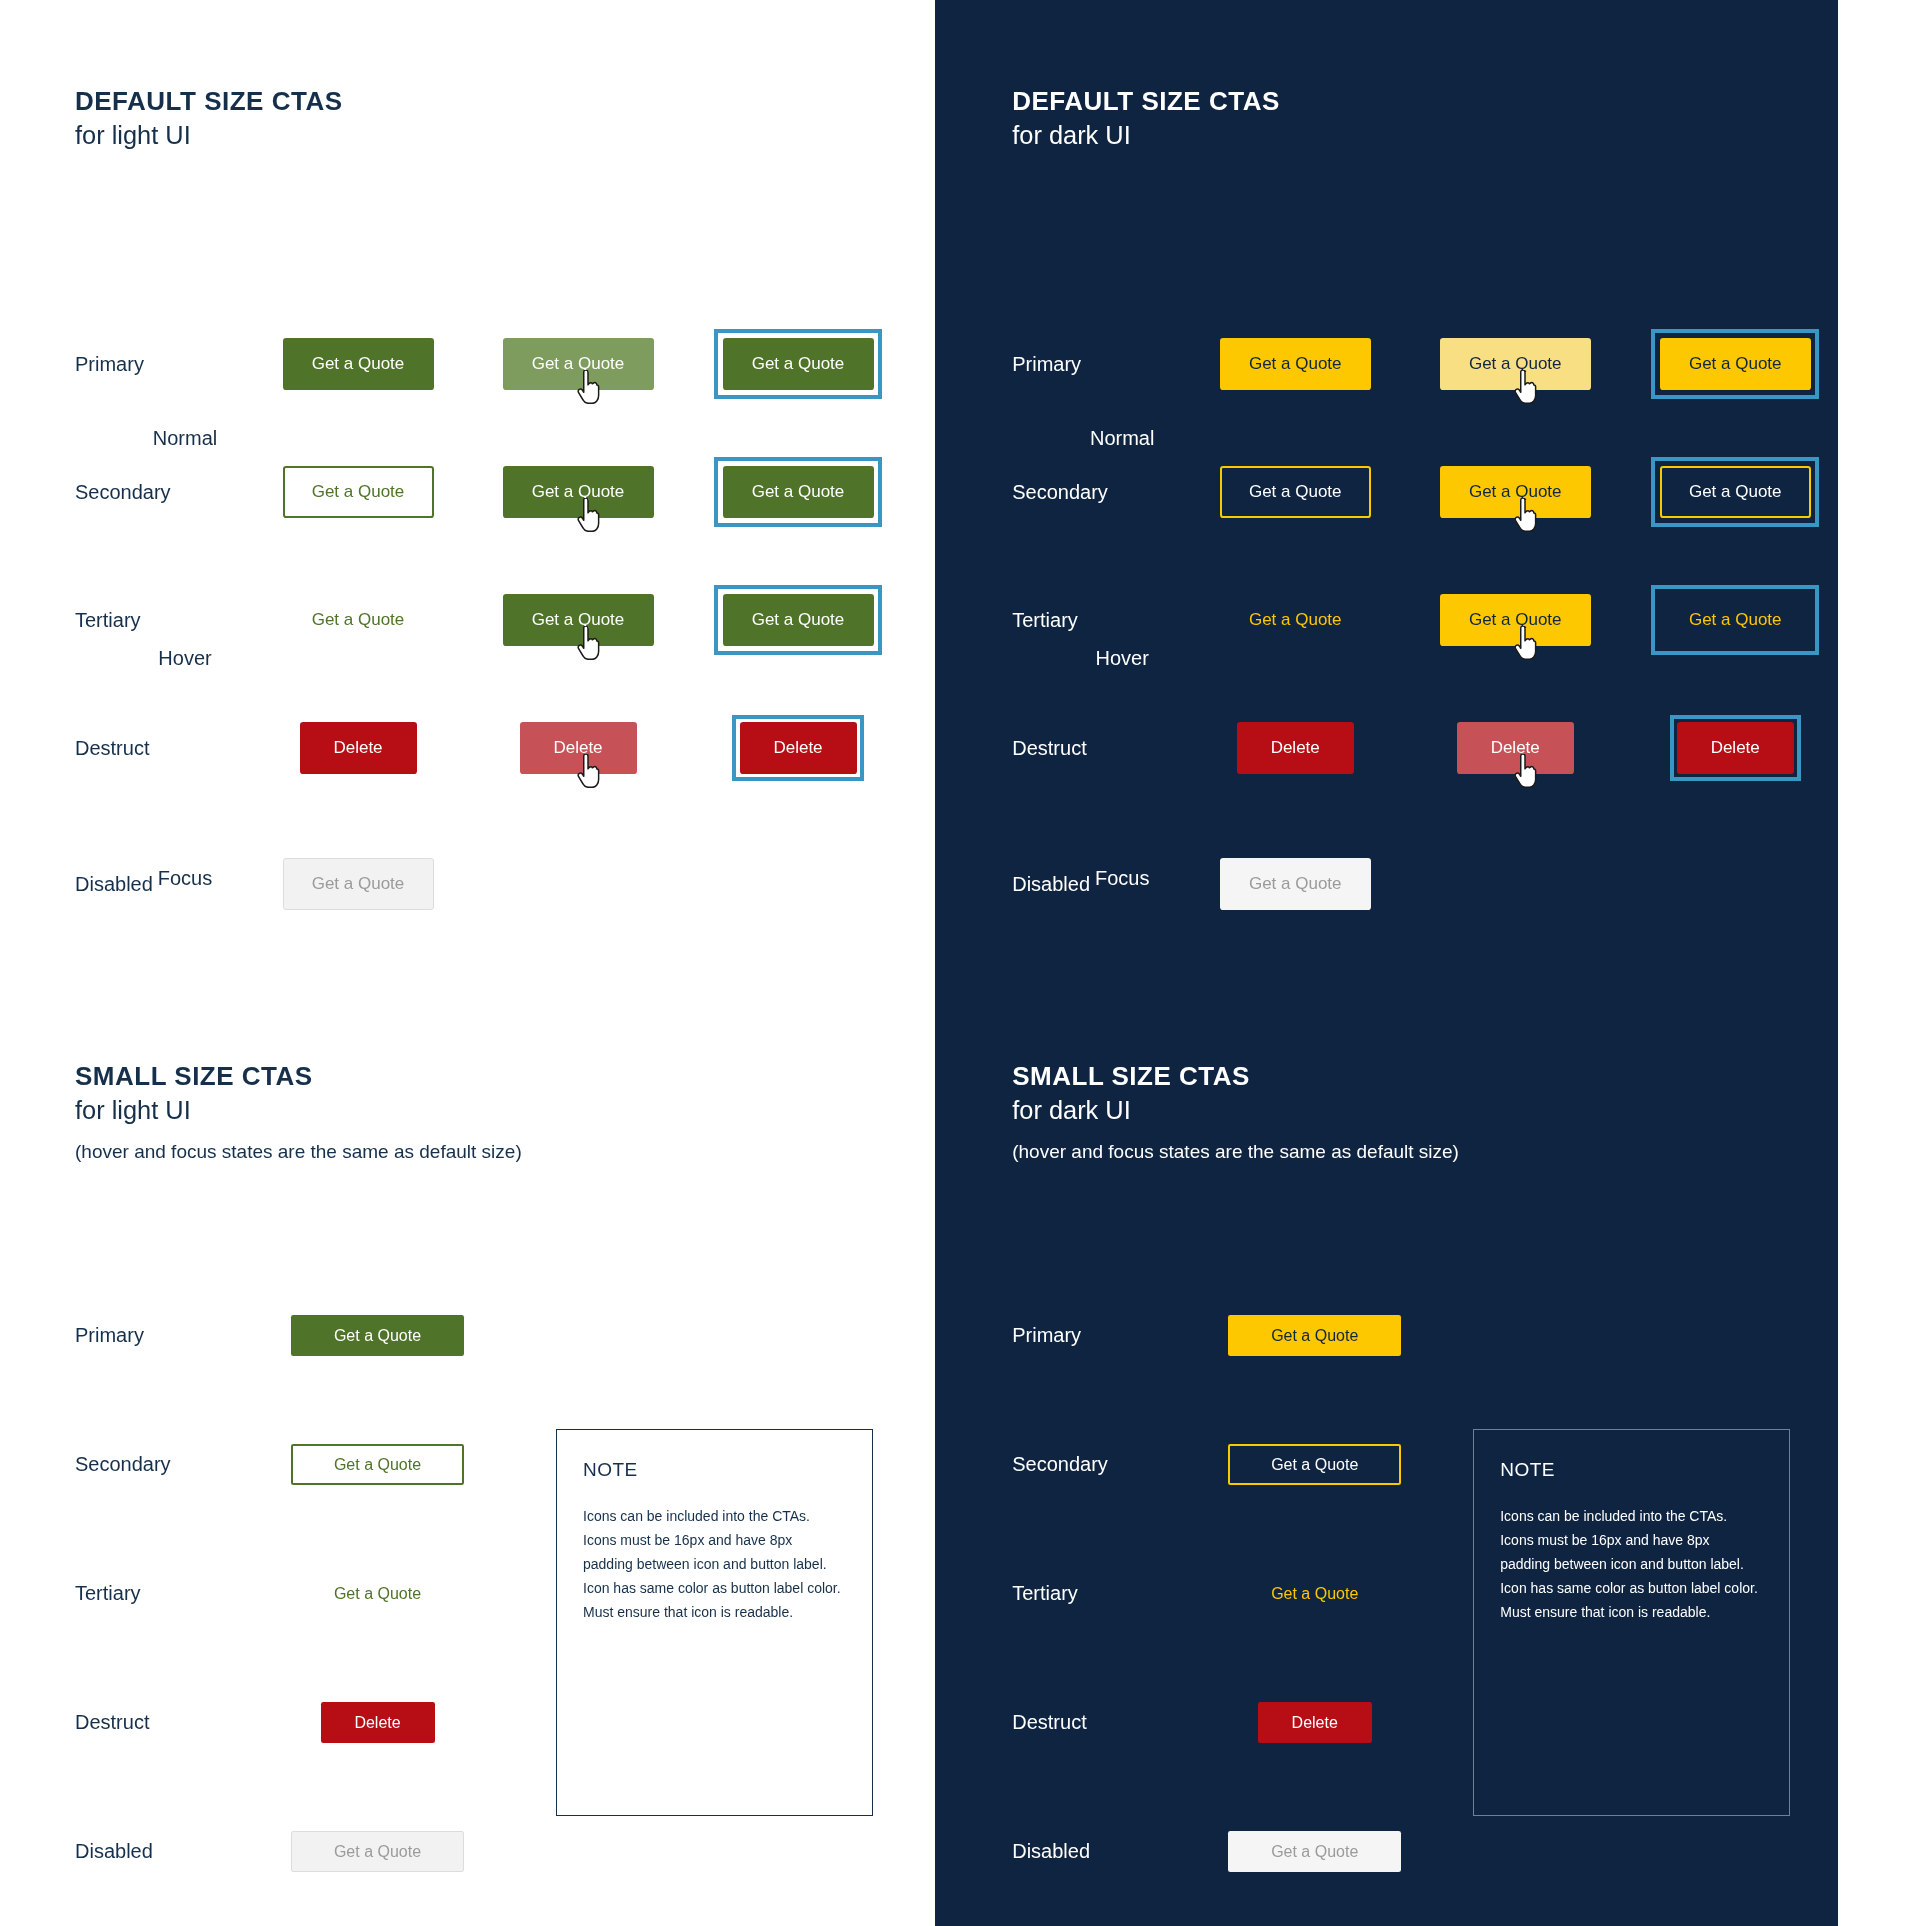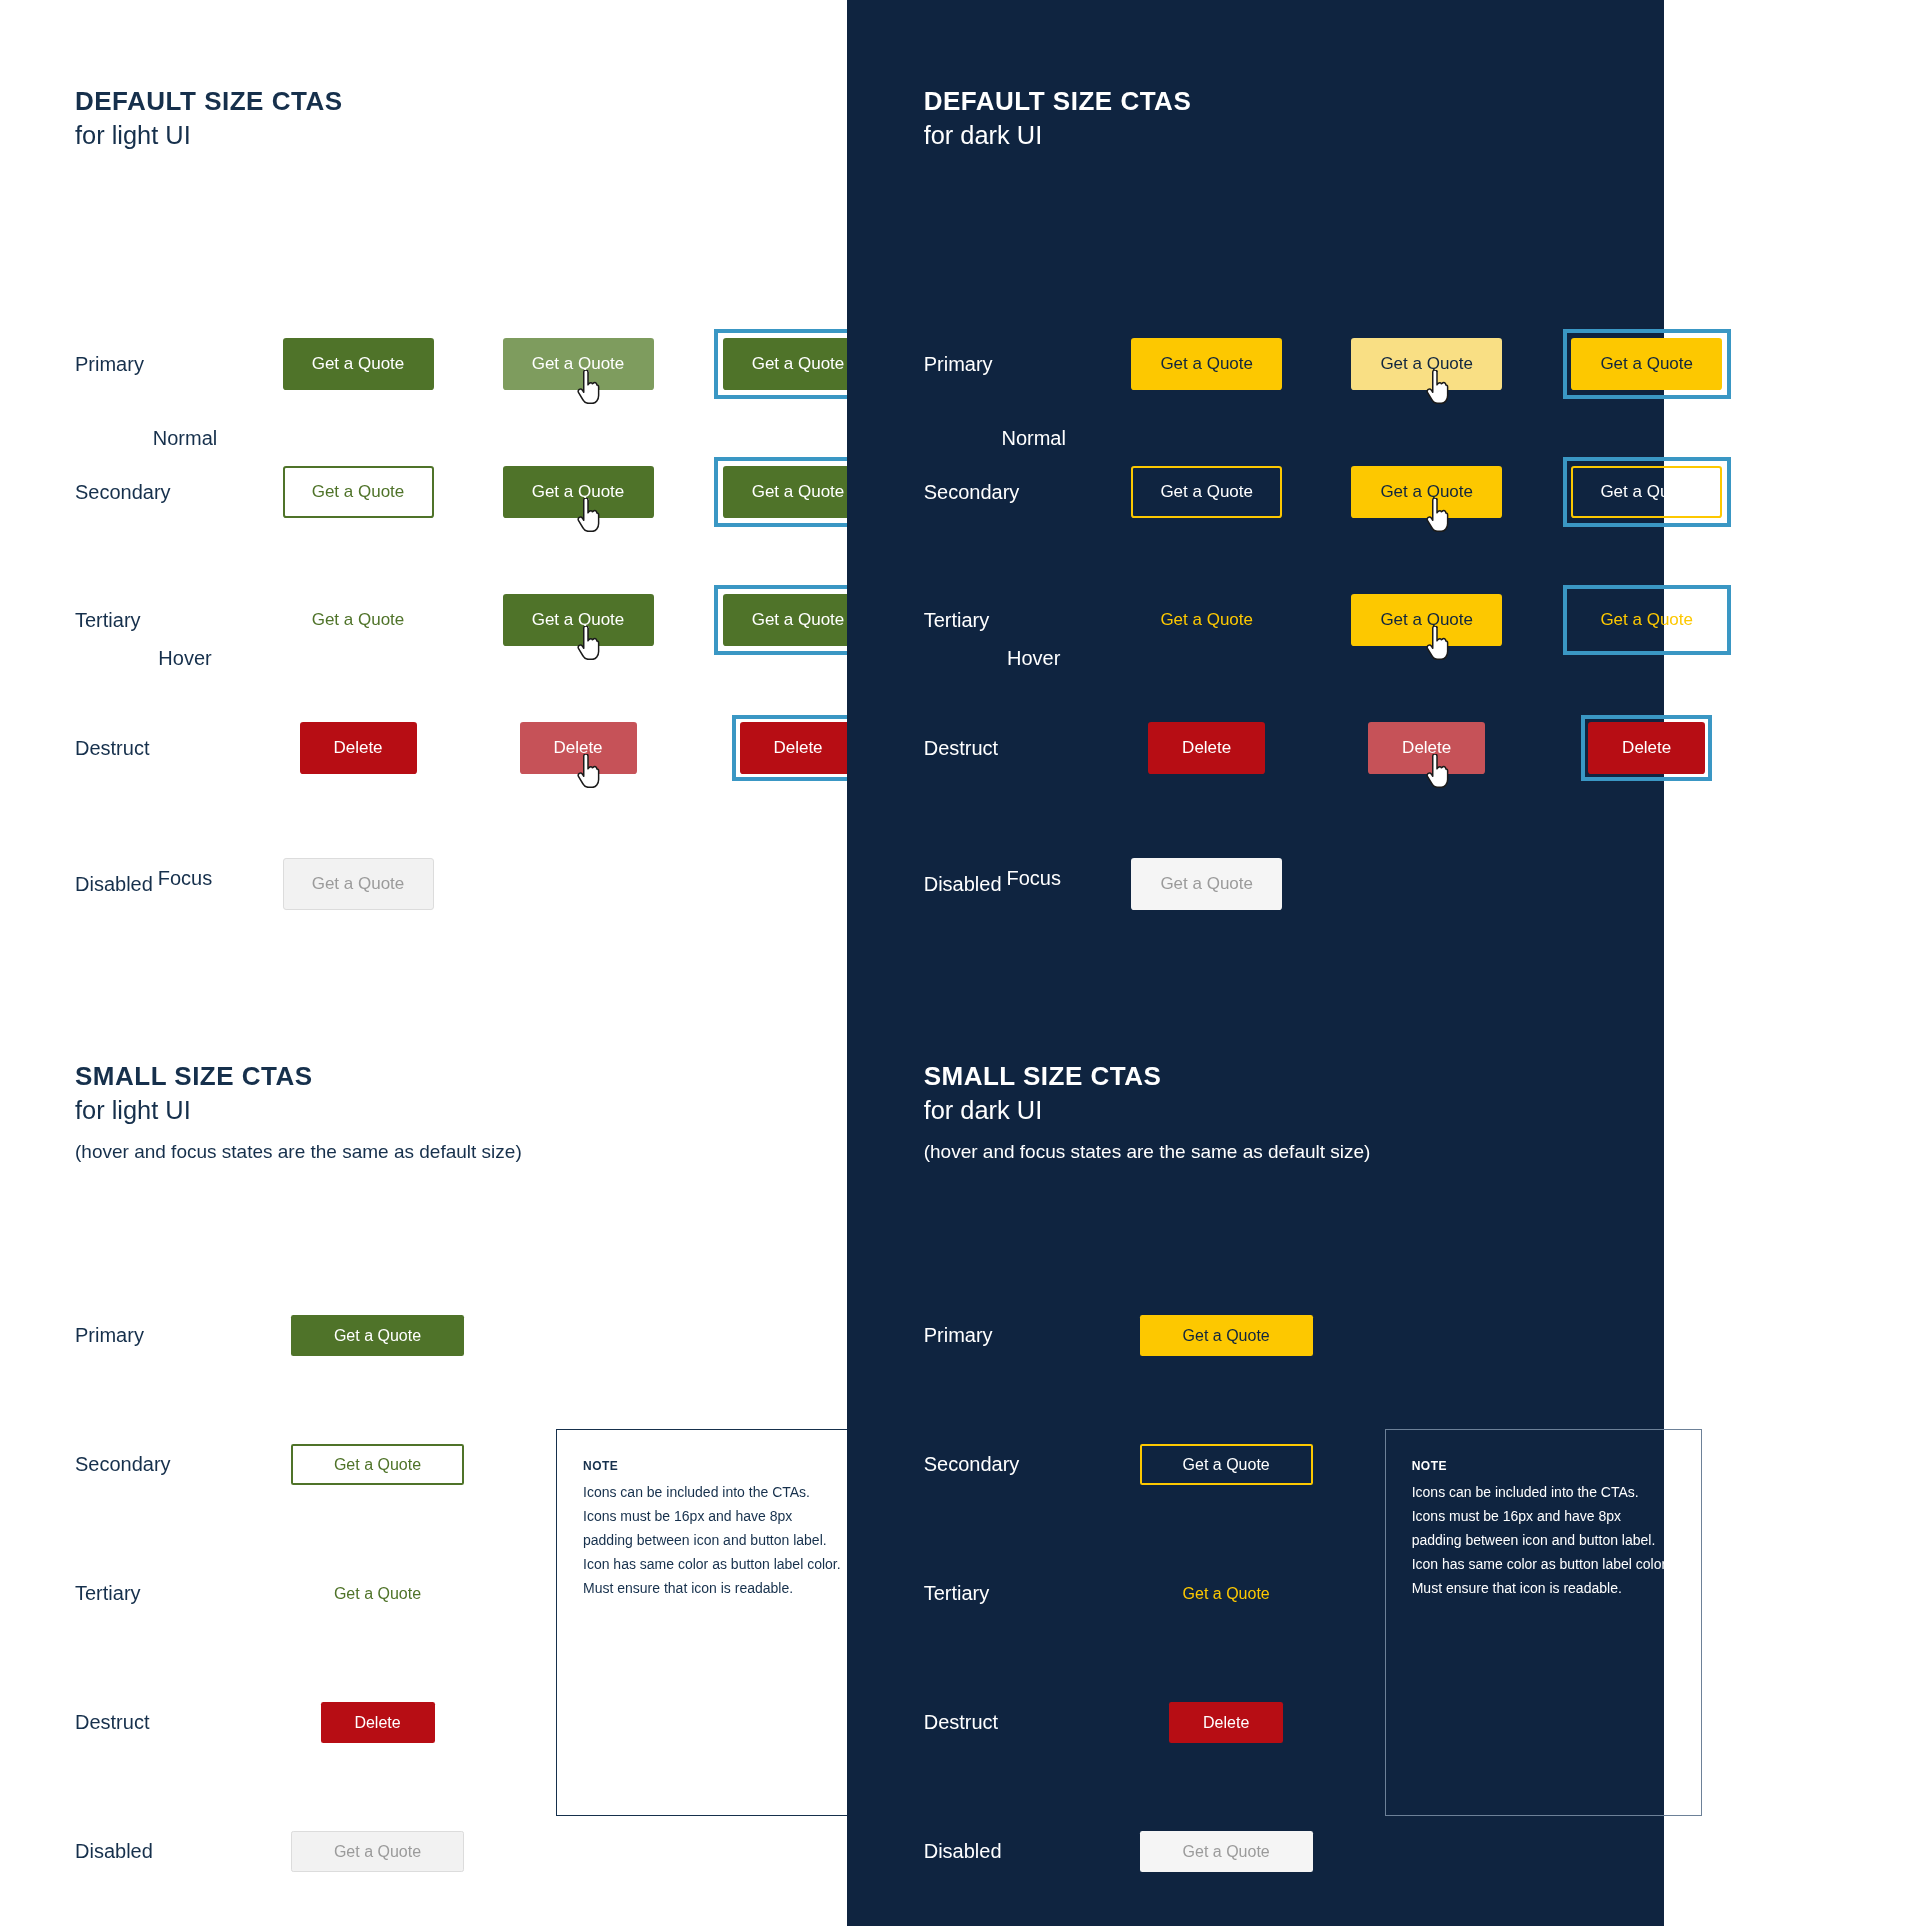--- a/index.html
+++ b/index.html
@@ -10,21 +10,21 @@
   }
 
   body {
     font-family: "Liberation Sans", sans-serif;
     background: #ffffff;
     overflow: hidden;
   }
 
   .page {
     position: relative;
-    width: 1664px;
+    width: 1838px;
     height: 1926px;
     display: flex;
     align-items: flex-end;
   }
 
   .panel {
     position: relative;
     width: 979px;
     height: 1926px;
     padding: 0;
@@ -207,24 +207,24 @@
     width: 317px;
     height: 387px;
     border: 1.5px solid #16304c;
     background: transparent;
     padding: 29px 26px 23px 26px;
   }
   .panel-dark .note-box { left: 538px; }
   .panel-dark .note-box { border-color: #6d8198; }
 
   .note-title {
-    font-size: 12px;
-    font-weight: bold;
+    font-size: 19px;
+    font-weight: normal;
     letter-spacing: 0.5px;
-    margin-bottom: 7px;
+    margin-bottom: 23px;
   }
   .note-body {
     font-size: 14px;
     line-height: 1.72;
   }
 
   
   .cursor-icon {
     position: absolute;
     width: 26px;

